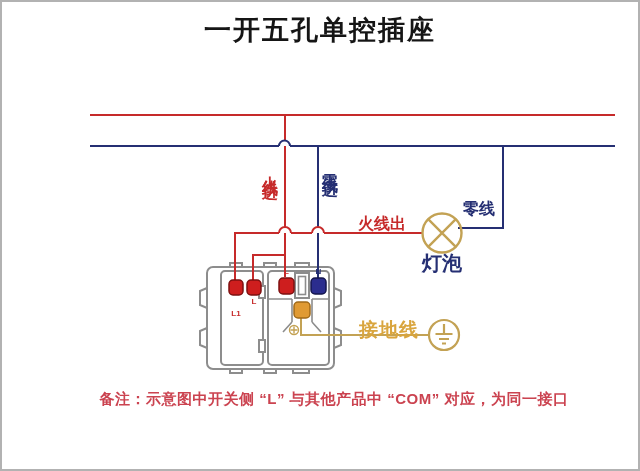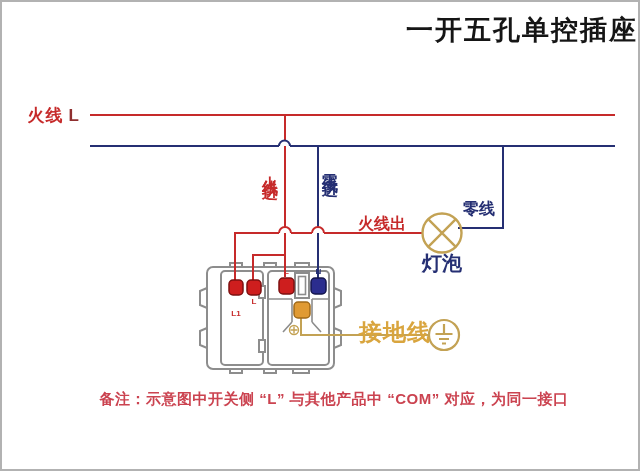--- a/index.html
+++ b/index.html
@@ -3,21 +3,21 @@
 <meta charset="utf-8">
 <style>
   html,body{margin:0;padding:0;background:#e9e9e9;}
   .stage{
     position:relative;width:640px;height:471px;margin:0 auto;
     background:#ffffff;border:2px solid #b2b2b2;box-sizing:border-box;
     font-family:"Liberation Sans","DejaVu Sans",sans-serif;overflow:hidden;
   }
   .abs{position:absolute;}
   .title-line{
-    left:0;right:0;text-align:right;font-weight:bold;
+    left:0;right:0;text-align:center;font-weight:bold;
     font-size:27px;letter-spacing:2px;color:var(--title_black);line-height:1.25;
   }
   .supply-label{
     width:60px;text-align:right;font-size:17px;font-weight:bold;letter-spacing:1px;white-space:nowrap;
   }
   .supply-label .letter{margin-left:5px;}
   .v-label{
     writing-mode:vertical-rl;text-orientation:upright;
     font-size:16px;font-weight:bold;letter-spacing:4px;line-height:1;
   }
@@ -108,30 +108,27 @@
       <circle class="sym-tan" stroke-width="2.4" fill="#ffffff" cx="440" cy="231" r="19.5"></circle>
       <path class="sym-tan" stroke-width="2.4" d="M426.2 217.2 L453.8 244.8 M453.8 217.2 L426.2 244.8"></path>
     </g>
 
     <g>
       <circle class="sym-tan" stroke-width="2.2" fill="#ffffff" cx="442" cy="333" r="15"></circle>
       <path class="sym-tan" stroke-width="2.2" d="M442 322 V332 M433.5 332 H450.5 M437 337 H447 M440 341.5 H444"></path>
     </g>
   </svg>
 
-  <div class="abs supply-label" style="left:18px;top:102px;">
-    <span class="red-t">火线</span><span class="letter darkred-t">L</span>
-  </div>
 
   <div class="abs v-label red-t" style="left:260px;top:161px;">火线进</div>
   <div class="abs v-label navy-t" style="left:320px;top:158px;">零线进</div>
   <div class="abs h-label red-t" style="left:356px;top:212px;">火线出</div>
   <div class="abs h-label navy-t" style="left:461px;top:197px;">零线</div>
   <div class="abs h-label navy-t" style="left:416px;top:248px;width:48px;text-align:center;font-size:20px;">灯泡</div>
-  <div class="abs h-label tan-t" style="left:357px;top:315px;font-size:23px;letter-spacing:1px;">接地线</div>
+  <div class="abs h-label tan-t" style="left:357px;top:315px;font-size:19px;letter-spacing:1px;">接地线</div>
 
   <div class="abs term-label red-t" style="left:227px;top:296px;width:14px;margin-top:12px;">L1</div>
   <div class="abs term-label red-t" style="left:245px;top:296px;width:14px;">L</div>
   <div class="abs term-label red-t" style="left:277px;top:266px;width:15px;">L</div>
   <div class="abs term-label navy-t" style="left:309px;top:266px;width:15px;">N</div>
 
   <div class="abs note-line">备注：示意图中开关侧 “L” 与其他产品中 “COM” 对应，为同一接口</div>
 
 </div>
 

